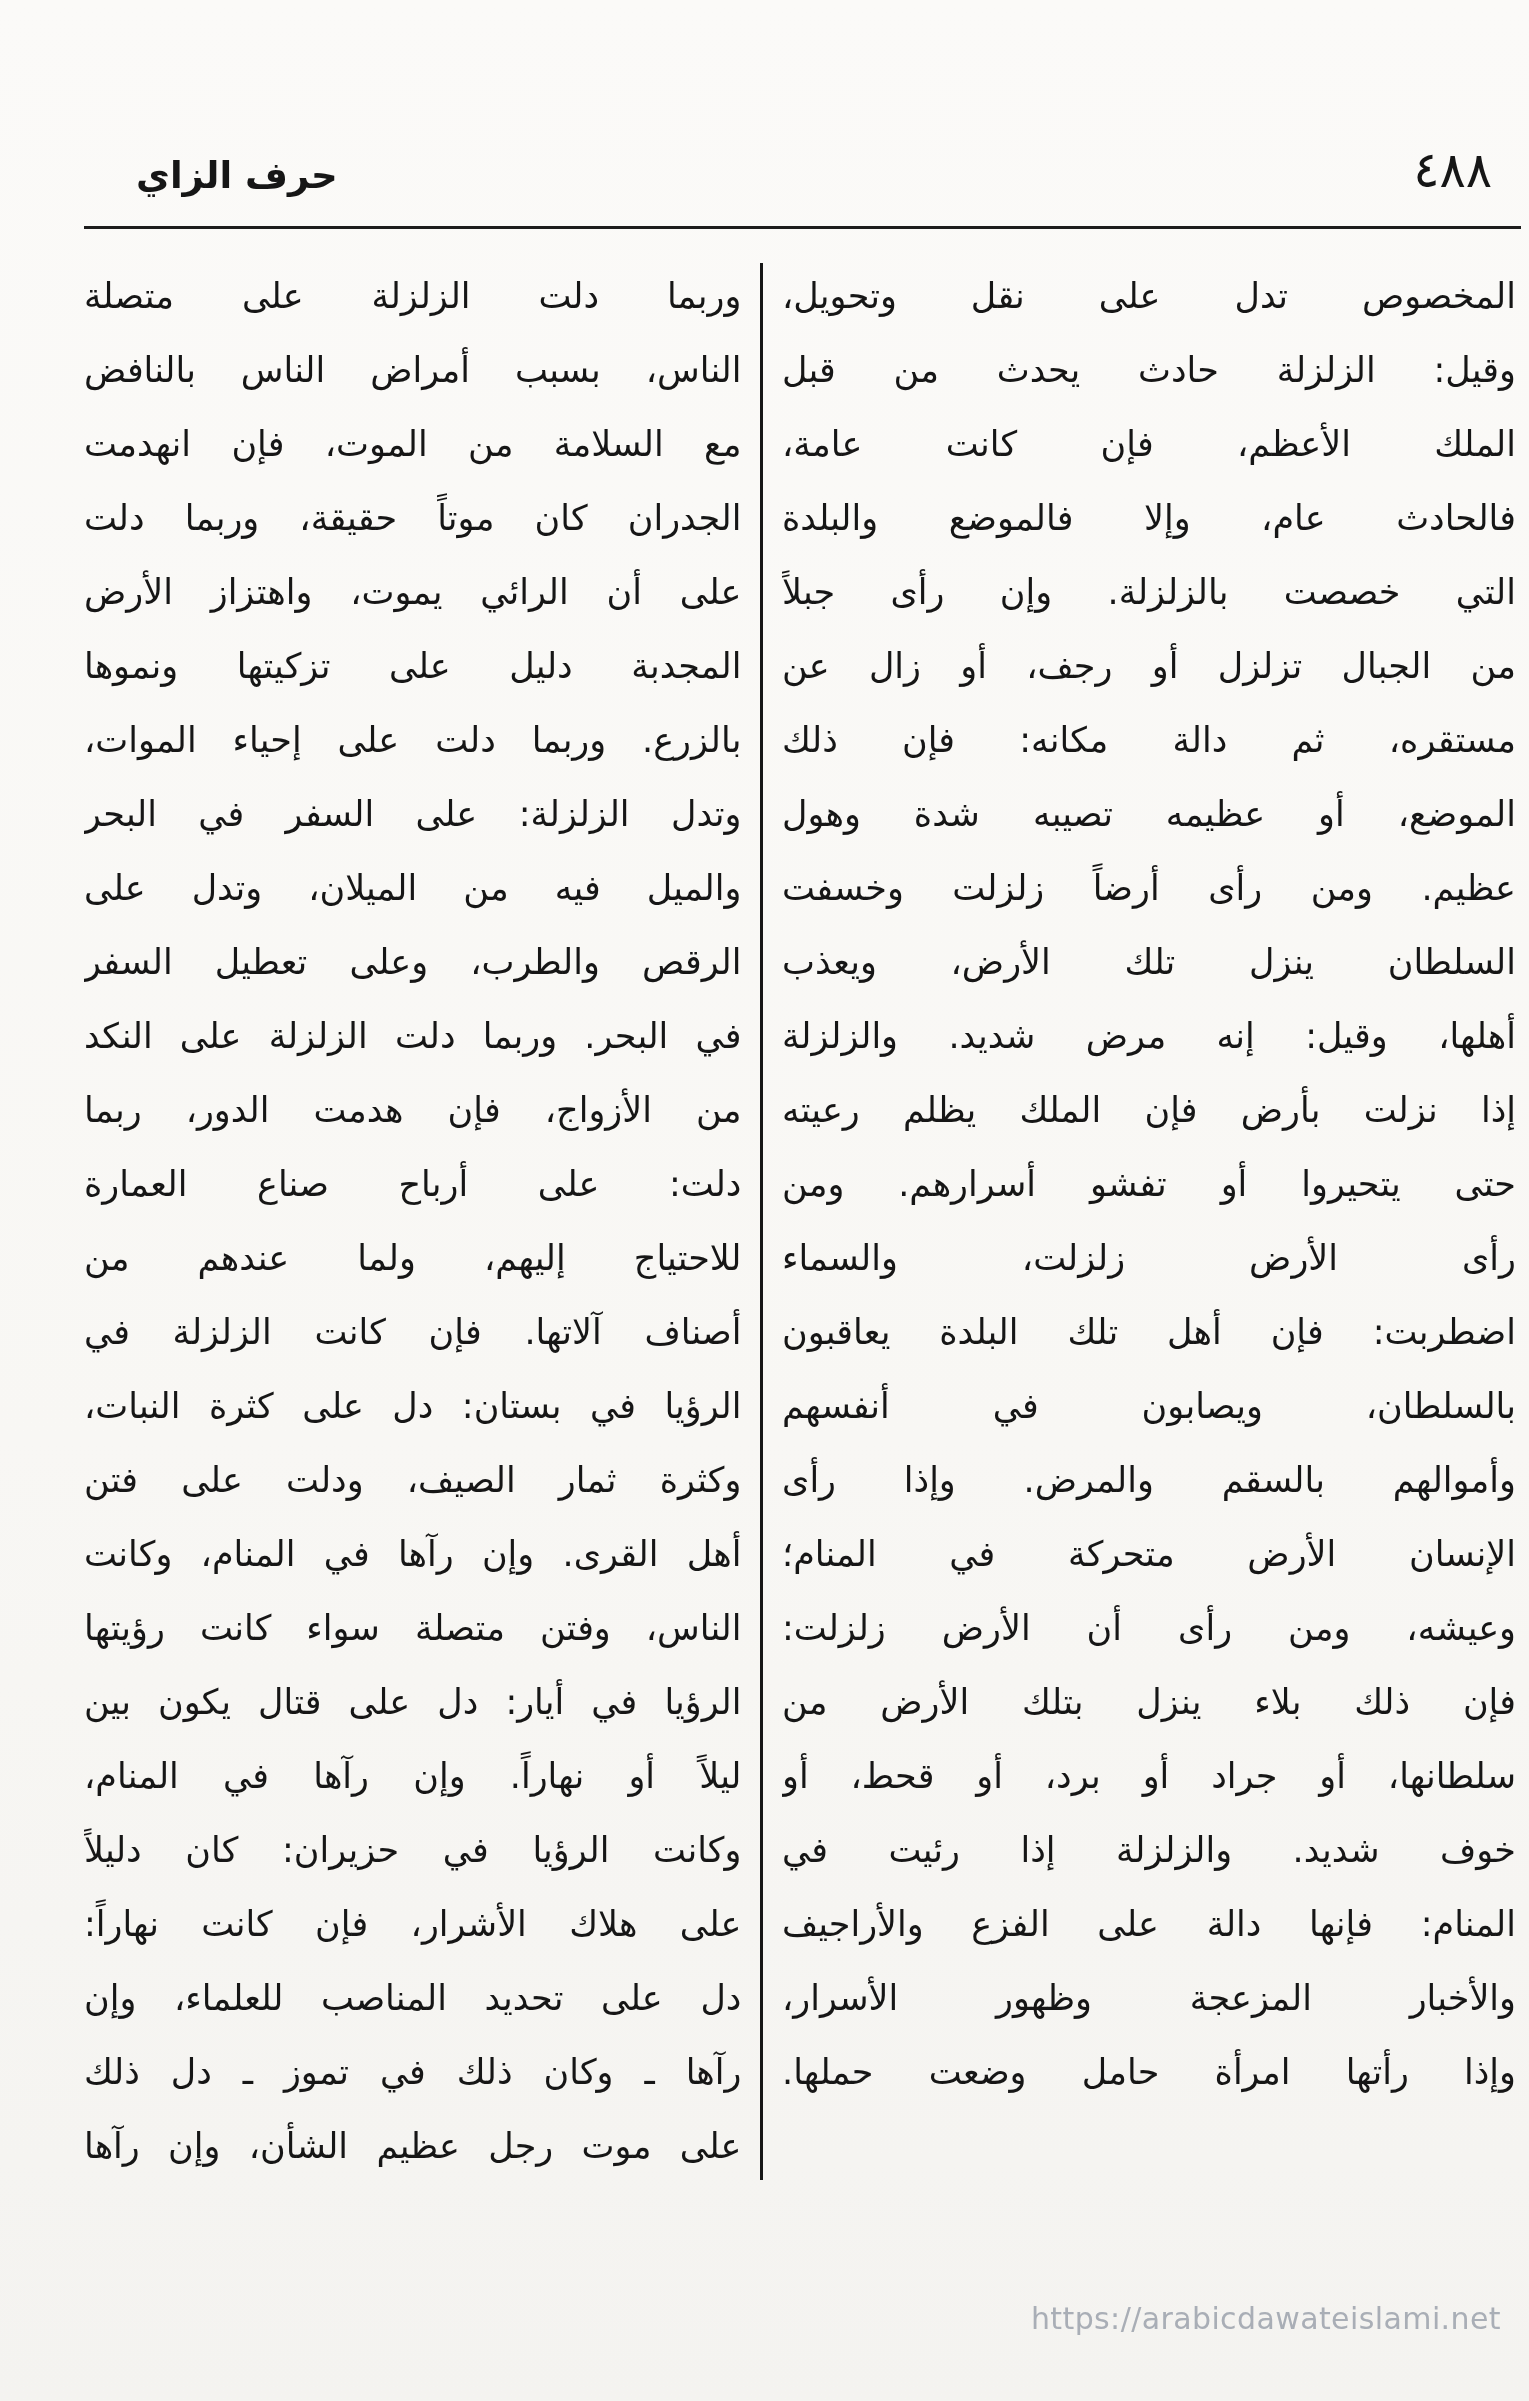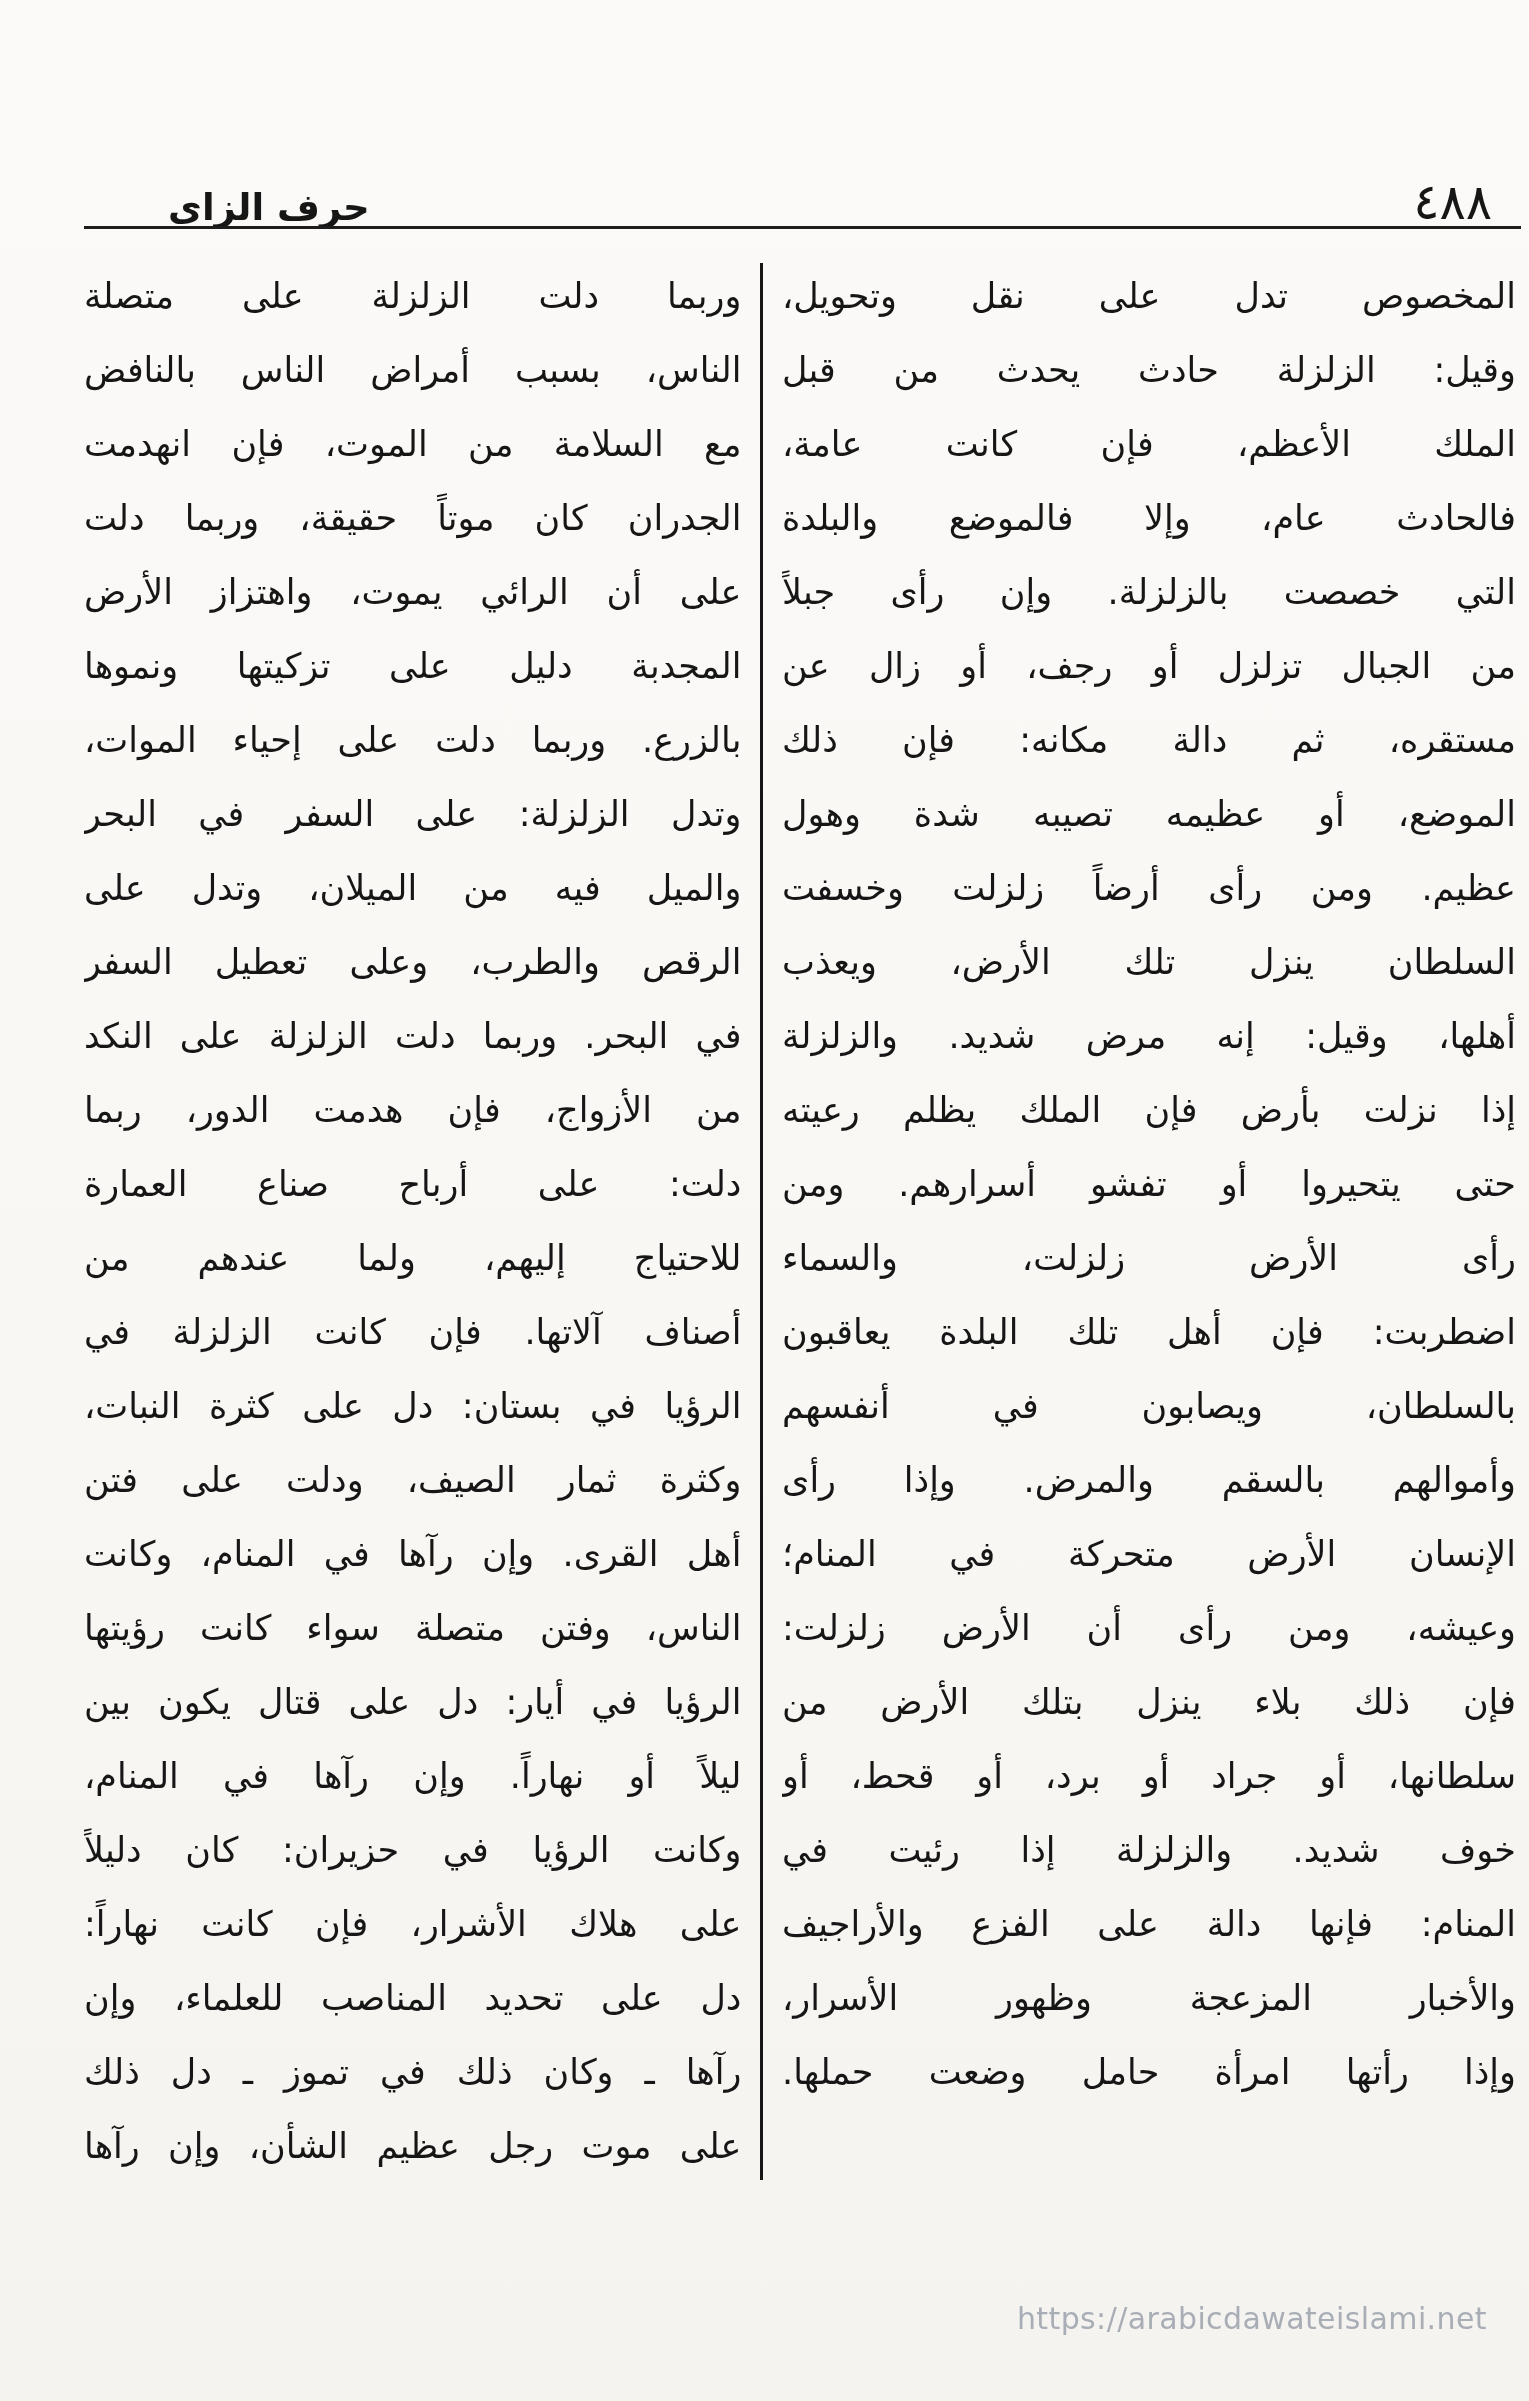--- a/index.html
+++ b/index.html
@@ -15,24 +15,23 @@
   .page {
     position: relative;
     width: 1529px;
     height: 2401px;
     background: linear-gradient(180deg, #fbfaf8 0%, #f8f7f4 60%, #f4f3f0 100%);
   }
   
   .header {
     position: absolute;
     top: 138px;
-    left: 100px;
+    left: 68px;
     right: 12.3px;
     height: 81px;
-    margin-top: 32px;
   }
   .chapter-title {
     position: absolute;
     left: 68px;
     top: 15.8px;
     font-size: 37px;
     font-weight: bold;
     letter-spacing: 0.4px;
     direction: rtl;
   }
@@ -77,21 +76,21 @@
     line-height: 74px;
     white-space: nowrap;
     text-align: justify;
     text-align-last: justify;
     overflow: hidden;
   }
   
   .watermark {
     position: absolute;
     top: 2301px;
-    right: 42px;
+    right: 28px;
     direction: ltr;
     font-size: 30px;
     color: #a9aeb6;
     letter-spacing: 0.4px;
   }
 </style>
 </head>
 <body>
 
 <div class="page">

